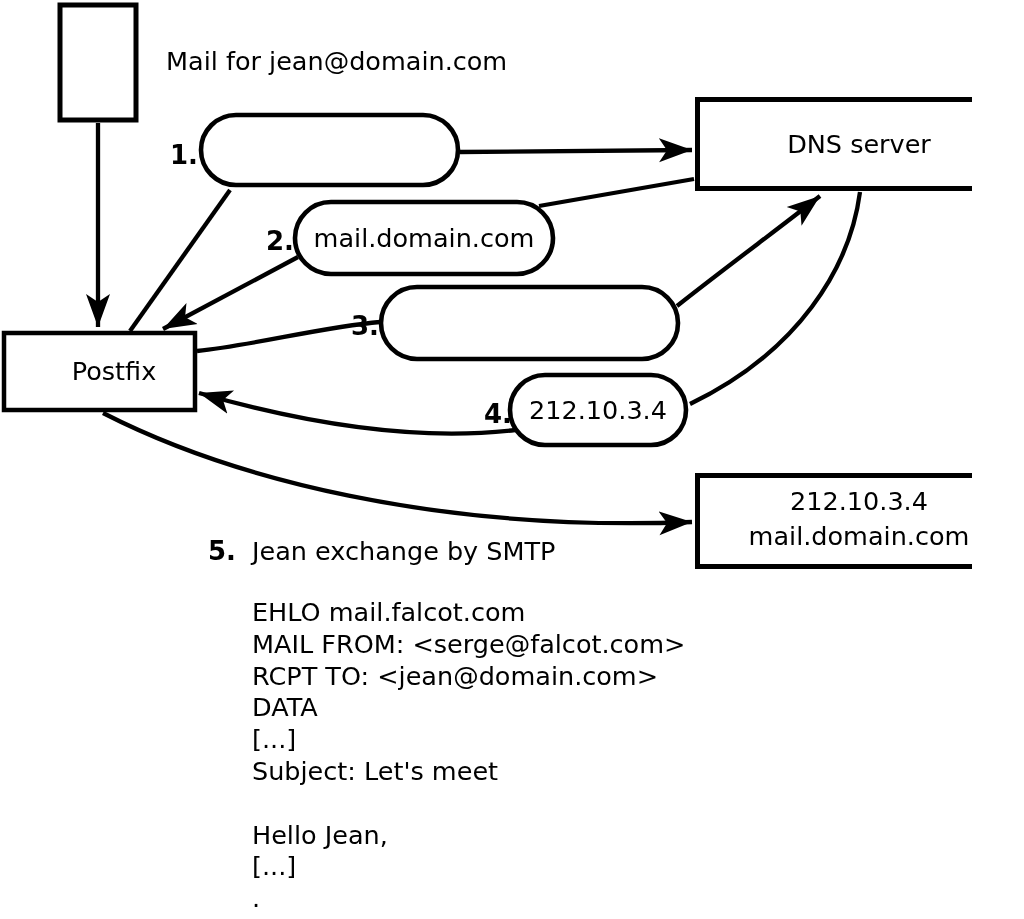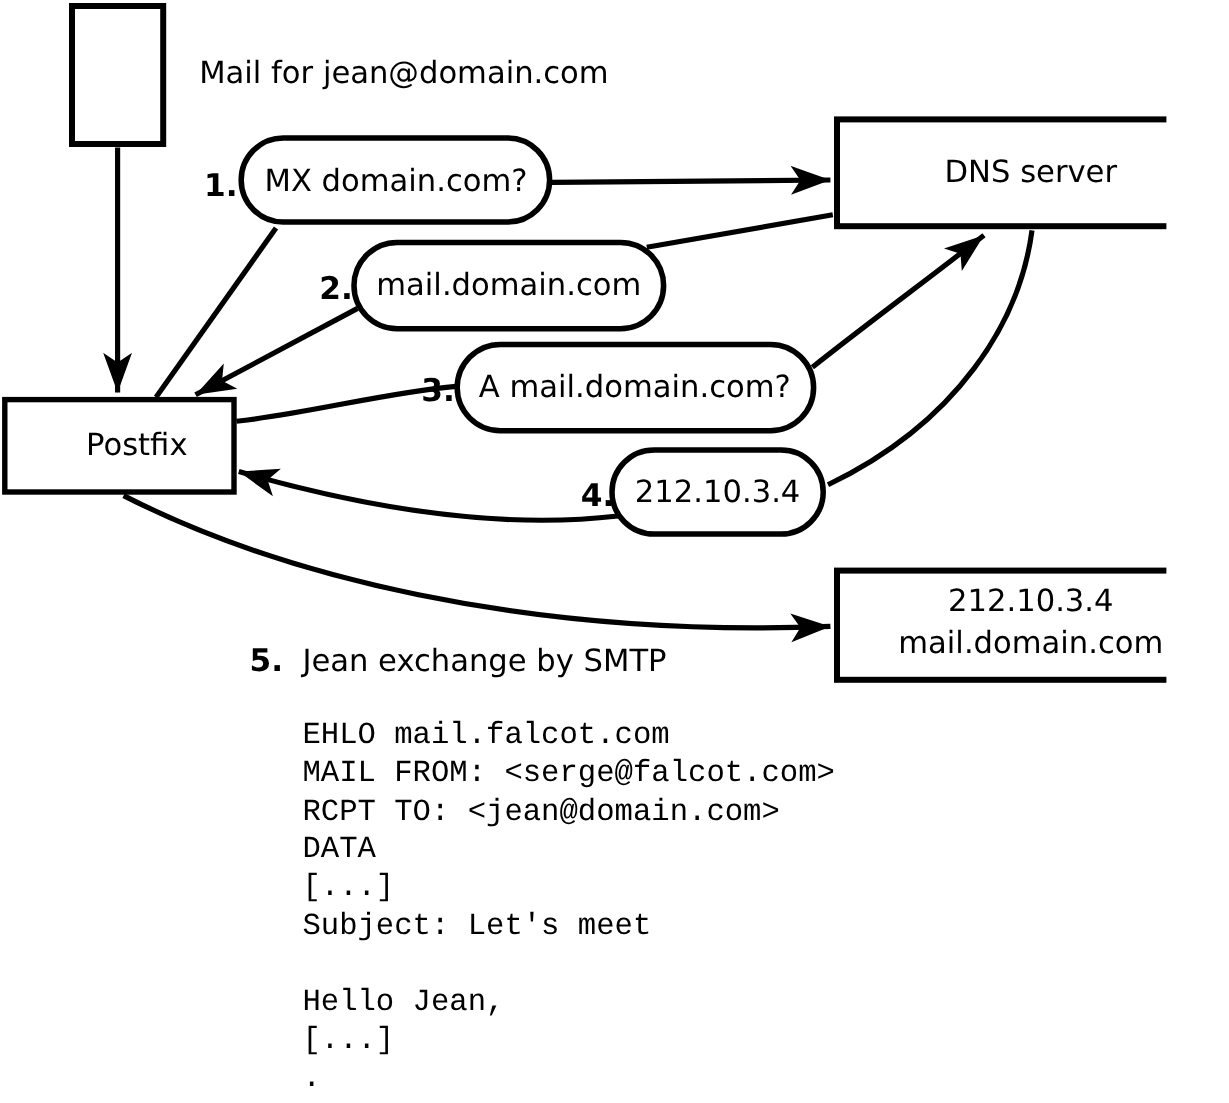--- a/index.html
+++ b/index.html
@@ -5,21 +5,21 @@
   html,body{margin:0;padding:0;background:#ffffff;}
   .stage{
     position:relative;width:972px;height:919px;background:#ffffff;
     font-family:"DejaVu Sans",sans-serif;color:#000;overflow:hidden;
   }
   .stage svg{position:absolute;left:0;top:0;}
   .lbl{position:absolute;font-size:25.5px;line-height:26px;white-space:nowrap;}
   .num{font-weight:bold;font-size:26px;}
   .ctr{transform:translateX(-50%);text-align:center;}
   .two-line{line-height:35px;}
-  .smtp{line-height:31.8px;white-space:pre;font-family:Liberation Mono, monospace;}
+  .smtp{line-height:31.8px;white-space:pre;}
   .shape{fill:#ffffff;stroke:#000000;}
   .conn{fill:none;stroke:#000000;stroke-width:4.3px;}
 </style>
 </head>
 <body>
 
 <div class="stage">
 
   <svg width="1024" height="919" viewBox="0 0 1024 919">
     <defs>
@@ -45,27 +45,25 @@
     <rect class="shape" x="697.5" y="475.5" width="323" height="91" stroke-width="5"></rect>
     <rect class="shape" x="201" y="115" width="257" height="70" rx="35" ry="35" stroke-width="4.6"></rect>
     <rect class="shape" x="295" y="202" width="258" height="72" rx="36" ry="36" stroke-width="4.6"></rect>
     <rect class="shape" x="381" y="287" width="297" height="72" rx="36" ry="36" stroke-width="4.6"></rect>
     <rect class="shape" x="510" y="375" width="176" height="70" rx="35" ry="35" stroke-width="4.6"></rect>
   </svg>
 
   <div class="lbl" style="left:166px;top:48px;">Mail for jean@domain.com</div>
 
   <div class="lbl num" style="left:170px;top:142px;">1.</div>
-  <div class="lbl ctr" style="left:330px;top:138px;">MX domain.com?</div>
 
   <div class="lbl num" style="left:266px;top:228px;">2.</div>
   <div class="lbl ctr" style="left:424px;top:225px;">mail.domain.com</div>
 
   <div class="lbl num" style="left:351px;top:313px;">3.</div>
-  <div class="lbl ctr" style="left:529px;top:310px;">A mail.domain.com?</div>
 
   <div class="lbl num" style="left:484px;top:401px;">4.</div>
   <div class="lbl ctr" style="left:598px;top:397px;">212.10.3.4</div>
 
   <div class="lbl ctr" style="left:114px;top:358px;">Postfix</div>
 
   <div class="lbl ctr" style="left:859px;top:131px;text-align:center;">DNS server</div>
 
   <div class="lbl ctr two-line" style="left:859px;top:484px;">
     <div>212.10.3.4</div>

